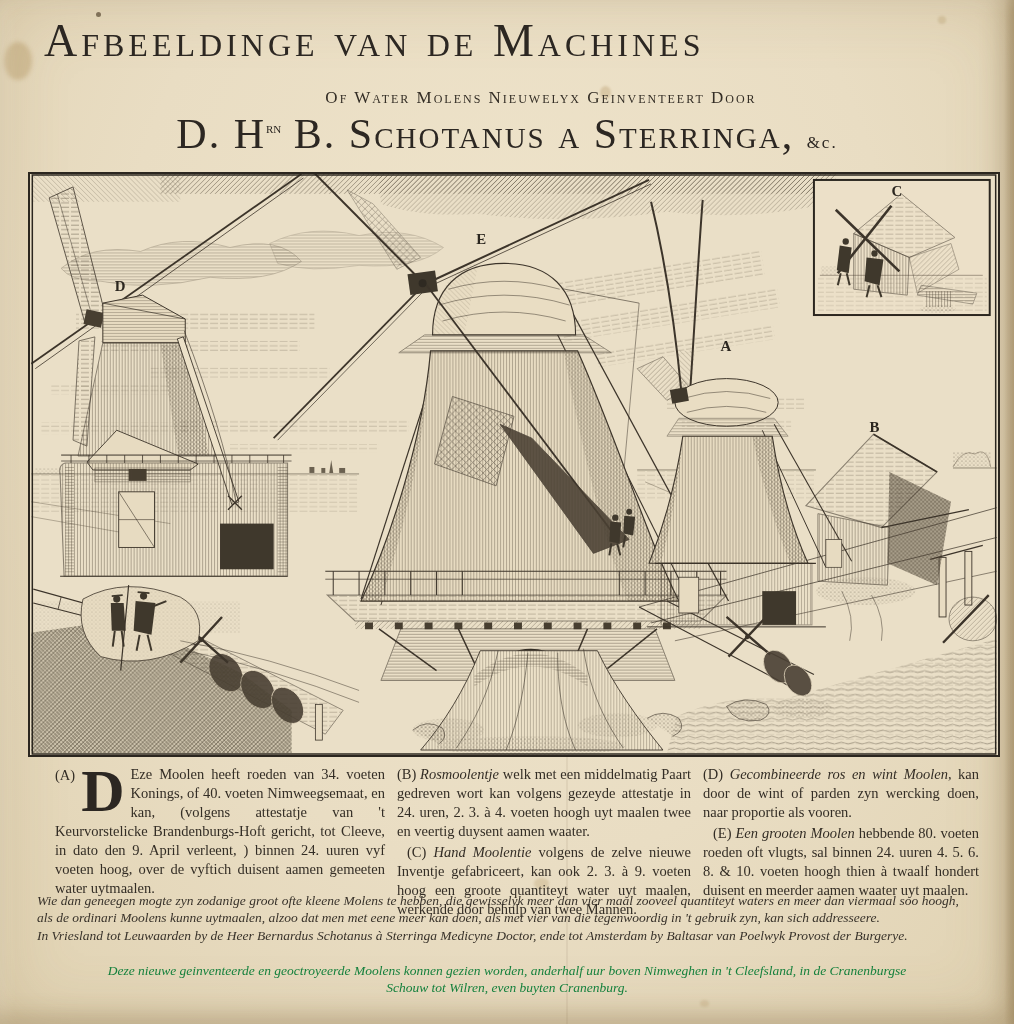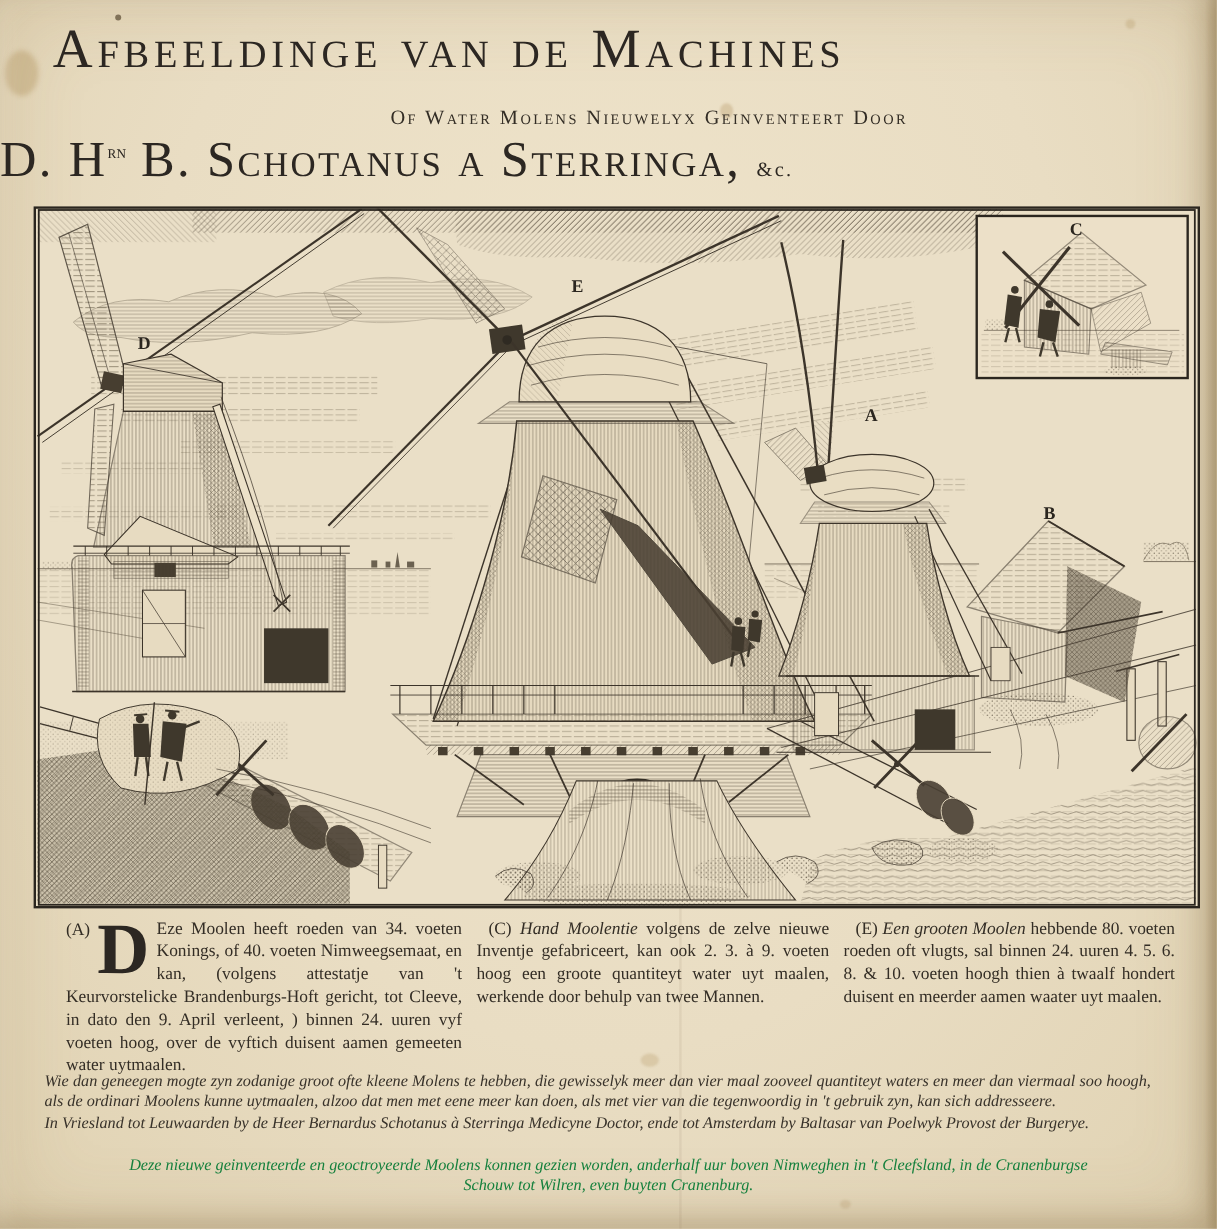--- a/index.html
+++ b/index.html
@@ -13,21 +13,21 @@
                 inset 6px 4px 14px rgba(255,250,235,.25);}
   .edge-r{position:absolute;right:0;top:0;width:10px;height:100%;
      background:linear-gradient(to left,rgba(120,95,50,.30),rgba(120,95,50,0));}
   .crease{position:absolute;left:566px;top:430px;width:2px;height:594px;background:rgba(100,80,50,.08);}
   .stain{position:absolute;border-radius:50%;pointer-events:none;}
 
   .t1{position:absolute;top:14px;left:0;width:100%;text-align:left;
       font-variant:small-caps;font-size:46px;letter-spacing:4px;color:#2c2username7 22;color:#2c2722;white-space:nowrap;padding-left:44px;}
   .t2{position:absolute;top:88px;left:0;width:100%;text-align:center;
       font-variant:small-caps;font-size:17px;letter-spacing:2px;color:#332d25;margin-left:34px;}
-  .t3{position:absolute;top:110px;left:0;width:100%;
+  .t3{position:absolute;top:110px;left:0;width:100%;text-align:center;
       font-variant:small-caps;font-size:42px;letter-spacing:2px;color:#2c2722;white-space:nowrap;}
   .t3 sup{font-size:16px;letter-spacing:0;}
   .t3 .amp{font-size:17px;font-variant:normal;}
 
   .plate{position:absolute;left:28px;top:172px;width:972px;height:585px;
       border:2px solid #2b261f;box-sizing:border-box;background:#eadfc7;}
   .plate svg{display:block;width:100%;height:100%;}
   .lbl{font-family:"Liberation Serif",serif;font-size:15px;font-weight:bold;fill:#2b261f;}
 
   .caps{position:absolute;left:55px;top:765px;width:924px;display:grid;
@@ -378,23 +378,25 @@
 
   <rect x="1" y="1" width="970" height="583" fill="none" stroke="#2b261f" stroke-width="1.5"></rect>
 </svg>
 </div>
 
 <div class="caps">
   <div>
     <p class="first"><span class="atag">(A)</span><span class="dcap">D</span><span>Eze Moolen heeft roeden van 34. voeten Konings, of 40. voeten Nimweegsemaat, en kan, (volgens attestatje van 't Keurvorstelicke Brandenburgs-Hoft gericht, tot Cleeve, in dato den 9. April verleent, ) binnen 24. uuren vyf voeten hoog, over de vyftich duisent aamen gemeeten water uytmaalen.</span></p>
   </div>
   <div>
+    <p class="first"><span class="tag">(B)</span> <span class="lead">Rosmoolentje</span> <span>welk met een middelmatig Paart gedreven wort kan volgens gezeyde attestatje in 24. uren, 2. 3. à 4. voeten hoogh uyt maalen twee en veertig duysent aamen waater.</span></p>
     <p><span class="tag">(C)</span> <span class="lead">Hand Moolentie</span> <span>volgens de zelve nieuwe Inventje gefabriceert, kan ook 2. 3. à 9. voeten hoog een groote quantiteyt water uyt maalen, werkende door behulp van twee Mannen.</span></p>
   </div>
   <div>
+    <p class="first"><span class="tag">(D)</span> <span class="lead">Gecombineerde ros en wint Moolen,</span> <span>kan door de wint of parden zyn wercking doen, naar proportie als vooren.</span></p>
     <p><span class="tag">(E)</span> <span class="lead">Een grooten Moolen</span> <span>hebbende 80. voeten roeden oft vlugts, sal binnen 24. uuren 4. 5. 6. 8. &amp; 10. voeten hoogh thien à twaalf hondert duisent en meerder aamen waater uyt maalen.</span></p>
   </div>
 </div>
 
 <div class="notes">
   <p class="p1">Wie dan geneegen mogte zyn zodanige groot ofte kleene Molens te hebben, die gewisselyk meer dan vier maal zooveel quantiteyt waters en meer dan viermaal soo hoogh, als de ordinari Moolens kunne uytmaalen, alzoo dat men met eene meer kan doen, als met vier van die tegenwoordig in 't gebruik zyn, kan sich addresseere.</p>
   <p class="p2">In Vriesland tot Leuwaarden by de Heer Bernardus Schotanus à Sterringa Medicyne Doctor, ende tot Amsterdam by Baltasar van Poelwyk Provost der Burgerye.</p>
 </div>
 
 <div class="final">Deze nieuwe geinventeerde en geoctroyeerde Moolens konnen gezien worden, anderhalf uur boven Nimweghen in 't Cleefsland, in de Cranenburgse Schouw tot Wilren, even buyten Cranenburg.</div>

